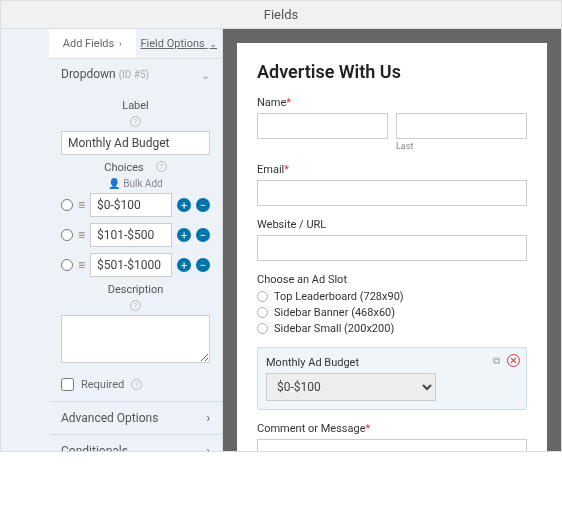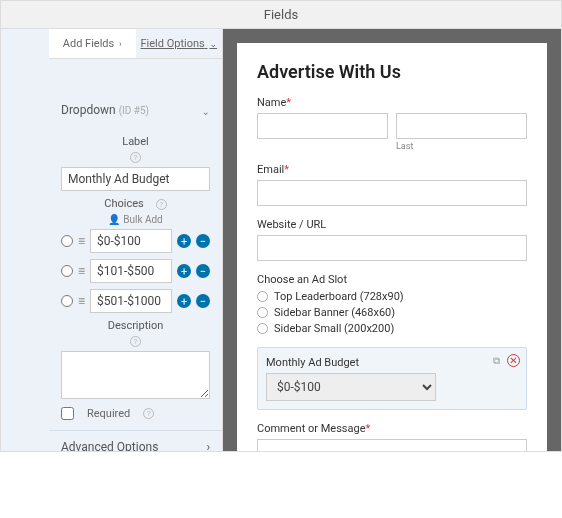--- a/index.html
+++ b/index.html
@@ -5,39 +5,39 @@
 * { box-sizing: border-box; margin: 0; padding: 0; }
 body { font-family: -apple-system, BlinkMacSystemFont, "Segoe UI", Roboto, sans-serif; font-size: 12px; color: #444; background: #fff; }
 .container { width: 562px; height: 452px; border: 1px solid #ddd; display: flex; flex-direction: column; }
 .topbar { background: #f1f1f1; border-bottom: 1px solid #ddd; text-align: center; padding: 6px 0; font-size: 13px; color: #555; }
 .body { flex: 1; display: flex; overflow: hidden; }
 .sidebar { width: 222px; background: #edf2f8; border-right: 1px solid #ddd; display: flex; flex-direction: column; padding-left: 48px; }
 .tabs { display: flex; background: #fff; border-bottom: 1px solid #ddd; }
 .tab { flex: 1; text-align: center; padding: 8px 4px; font-size: 11px; color: #666; cursor: pointer; }
 .tab.active { background: #edf2f8; text-decoration: underline; }
 .tab .chev { font-size: 9px; margin-left: 2px; }
-.section-header { display: flex; justify-content: space-between; align-items: flex-end; padding: 8px 12px; font-size: 12px; color: #555; cursor: pointer; margin-top: 36px; }
+.section-header { display: flex; justify-content: space-between; align-items: flex-end; padding: 8px 12px; font-size: 12px; color: #555; cursor: pointer; }
 .section-header .id { color: #aaa; font-size: 10px; }
 .section-header .chev { color: #888; font-size: 10px; }
 .field-body { padding: 4px 12px 10px; }
 .lab { font-size: 11px; color: #555; margin: 6px 0 4px; display: flex; align-items: center; gap: 4px; flex-direction: column; }
 .help { display: inline-flex; width: 11px; height: 11px; border: 1px solid #bbb; border-radius: 50%; font-size: 8px; color: #bbb; align-items: center; justify-content: center; }
 .lab-row { display: flex; justify-content: space-between; align-items: center; }
 .bulk { font-size: 10px; color: #888; cursor: pointer; }
 input[type="text"], textarea, select { width: 100%; border: 1px solid #ccc; background: #fff; padding: 4px 6px; font-size: 12px; color: #444; font-family: inherit; }
 textarea { resize: both; }
 .choice-row { display: flex; align-items: center; gap: 5px; margin-bottom: 6px; }
 .choice-row input[type="radio"] { width: 12px; height: 12px; }
 .drag { color: #888; font-size: 12px; cursor: grab; }
 .choice-row input[type="text"] { flex: 1; }
 .circ { width: 14px; height: 14px; border-radius: 50%; display: inline-flex; align-items: center; justify-content: center; color: #fff; font-size: 11px; line-height: 1; cursor: pointer; }
 .circ.add { background: #0073aa; }
 .circ.del { background: #0073aa; }
 .desc-area { height: 48px; }
-.req-row { display: flex; align-items: center; gap: 13px; margin-top: 5px; font-size: 11px; color: #666; }
+.req-row { display: flex; align-items: center; gap: 7px; margin-top: 12px; font-size: 11px; color: #666; }
 .collapse { border-top: 1px solid #d5dde6; padding: 9px 12px; display: flex; justify-content: space-between; align-items: center; font-size: 12px; color: #555; cursor: pointer; }
 .preview-wrap { flex: 1; background: #666; padding: 14px 14px 0 14px; overflow: hidden; }
 .preview { background: #fff; height: 100%; padding: 18px 20px; overflow-y: auto; }
 .preview h2 { font-size: 18px; font-weight: 600; color: #222; margin-bottom: 14px; }
 .fld { margin-bottom: 12px; }
 .fld-lab { font-size: 11px; color: #333; margin-bottom: 4px; }
 .req { color: #d63638; }
 .name-row { display: flex; gap: 8px; }
 .name-col { flex: 1; }
 .sub { font-size: 9px; color: #888; margin-top: 2px; }
@@ -65,21 +65,21 @@
         <span><span>Dropdown</span> <span class="id">(ID #5)</span></span>
         <span class="chev">⌄</span>
       </div>
       <div class="field-body">
         <div class="lab">
             <span>Label</span> 
             <span class="help">?</span>
           </div>
         <input type="text" value="Monthly Ad Budget" style="">
         <div class="lab lab-row">
-          <span style="display:flex;align-items:flex-end;gap:12px;">
+          <span style="display:flex;align-items:flex-start;gap:12px;">
               <span>Choices</span> 
               <span class="help">?</span>
             </span>
           <span class="bulk"><span>👤</span> <span>Bulk Add</span></span>
         </div>
         <div class="choice-row">
           <input type="radio" style="">
           <span class="drag">≡</span>
           <input type="text" value="$0-$100" style="">
           <span class="circ add">+</span>

